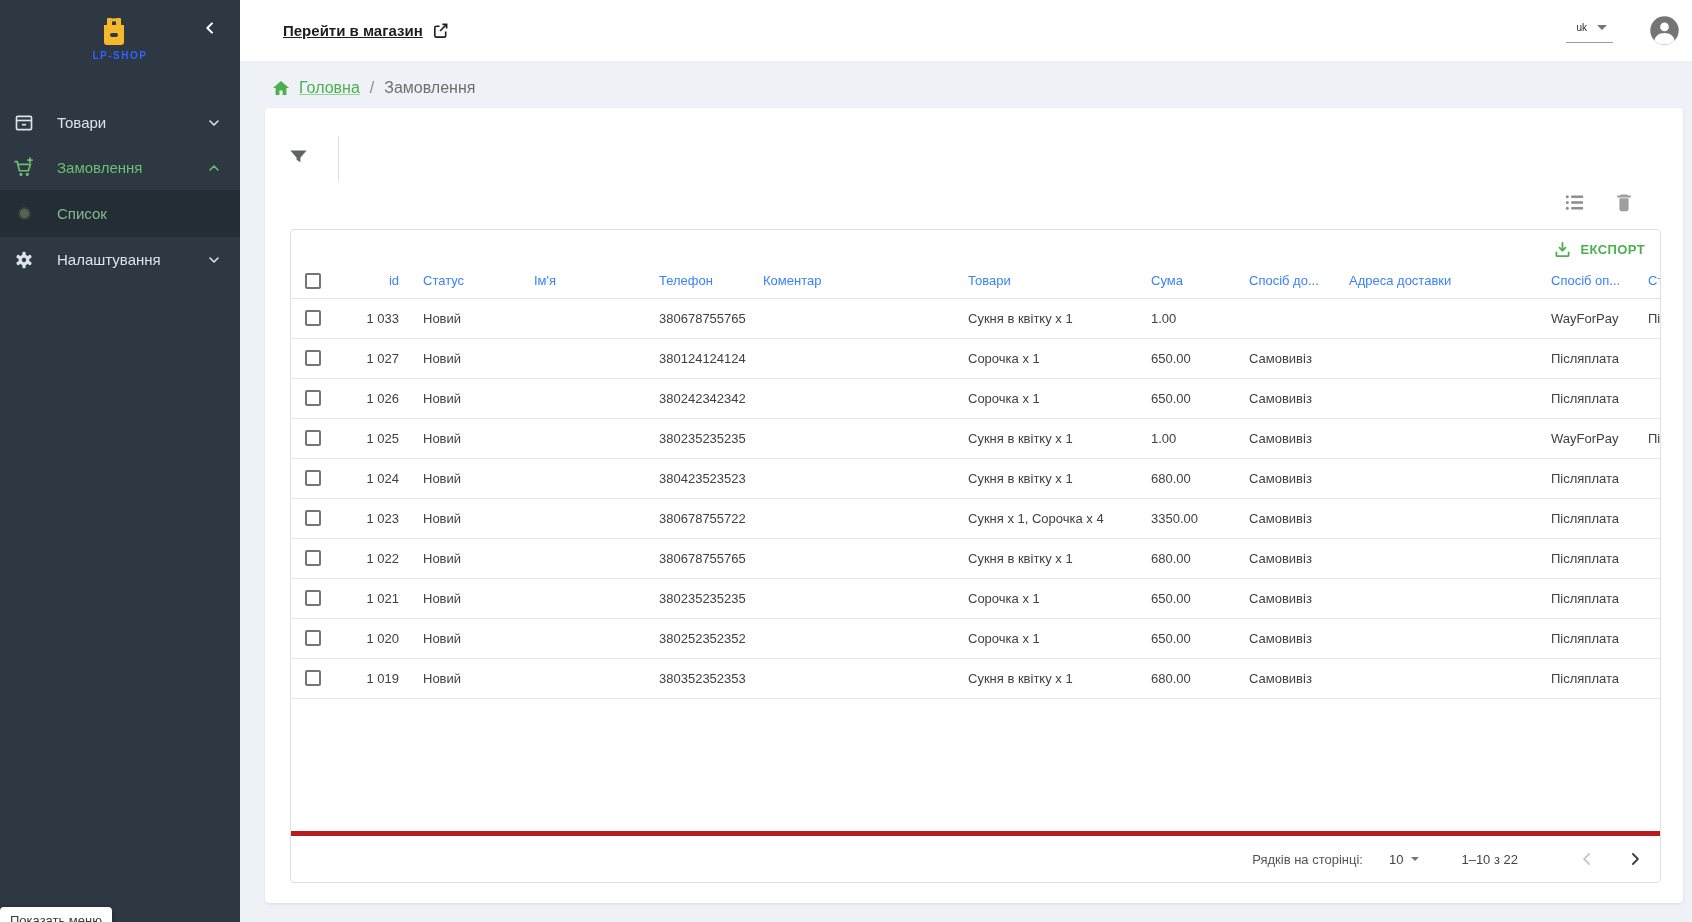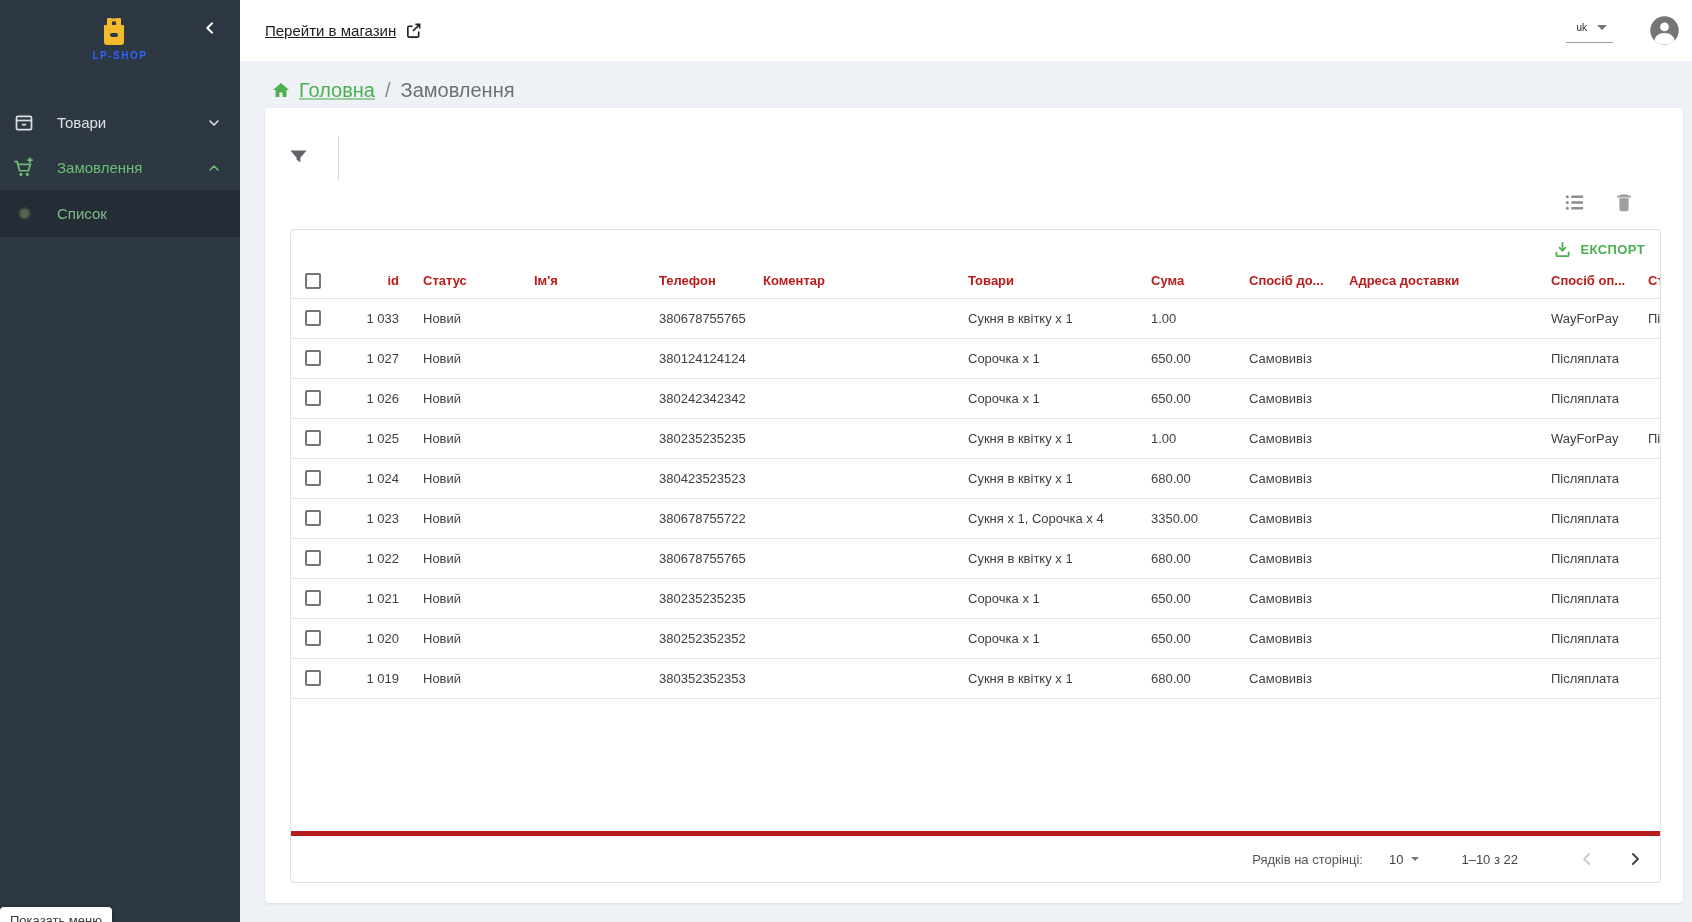--- a/index.html
+++ b/index.html
@@ -21,44 +21,44 @@
   .nav-item.sub .lbl { color:#80bd8b; }
   .nav-item.gap-top { margin-top:9px; }
   .chev { flex:none; }
   .dot-ico { width:9px; height:9px; border-radius:50%; border:2px solid #55654f; background:#55654f; box-shadow:0 0 0 2px rgba(85,101,79,.35); }
 
   
   .menu-tooltip { position:absolute; left:0; bottom:-12px; background:#fff; color:#3b3b3b; font-size:13px; padding:6px 10px; border-radius:4px; box-shadow:0 1px 4px rgba(0,0,0,.35); white-space:nowrap; z-index:50; }
 
   
   .topbar { position:absolute; left:240px; top:0; width:1452px; height:61px; background:#fff; display:flex; align-items:center; z-index:4; }
-  .shop-link { margin-left:25px; display:flex; align-items:flex-start; gap:9px; color:#1d1d1d; font-size:15px; font-weight:400; text-decoration:underline; cursor:pointer; }
+  .shop-link { margin-left:43px; display:flex; align-items:flex-start; gap:9px; color:#1d1d1d; font-size:15px; font-weight:700; text-decoration:underline; cursor:pointer; }
   .topbar-right { margin-left:auto; display:flex; align-items:center; gap:36px; padding-right:12px; }
   .lang-select { display:flex; align-items:center; gap:10px; font-size:10px; color:#2b2b2b; border-bottom:1px solid #9a9a9a; padding:4px 6px 9px 10px; cursor:pointer; }
   .caret-down { width:0; height:0; border-left:5px solid transparent; border-right:5px solid transparent; border-top:5px solid #757575; }
 
   
   .content { position:absolute; left:240px; top:61px; width:1452px; height:861px; background:#eef2f6; }
-  .breadcrumb { position:absolute; left:33px; top:18px; display:flex; align-items:center; gap:10px; font-size:20px; }
+  .breadcrumb { position:absolute; left:33px; top:18px; display:flex; align-items:center; gap:10px; font-size:16px; }
   .breadcrumb .home-link { color:#4caf50; text-decoration:underline; text-decoration-color:rgba(76,175,80,.55); cursor:pointer; }
   .breadcrumb .sep { color:#8a8a8a; }
   .breadcrumb .current { color:#6f6f6f; }
 
   .panel { position:absolute; left:25px; top:47px; width:1418px; height:795px; background:#fff; border-radius:4px; box-shadow:0 1px 3px rgba(0,0,0,.09); }
   .filter-btn { position:absolute; left:16px; top:32px; width:34px; height:34px; display:flex; align-items:center; justify-content:center; cursor:pointer; }
   .filter-divider { position:absolute; left:73px; top:28px; width:1px; height:45px; background:#dcdcdc; }
   .panel-tools { position:absolute; right:47px; top:82px; display:flex; gap:26px; }
   .tool-btn { width:24px; height:24px; cursor:pointer; display:flex; align-items:center; justify-content:center; }
 
   
   .card { position:absolute; left:25px; top:121px; width:1371px; height:654px; background:#fff; border:1px solid #e0e0e0; border-radius:4px; }
   .export-btn { position:absolute; top:7px; right:13px; display:flex; align-items:center; gap:9px; color:#4caf50; font-size:13px; font-weight:bold; letter-spacing:.4px; cursor:pointer; padding:4px 2px; }
   .table-wrap { position:absolute; left:0; top:33px; width:1369px; height:570px; overflow:hidden; }
   table { border-collapse:collapse; table-layout:fixed; width:1441px; font-size:13px; }
-  th { font-weight:bold; color:#b91c1c; text-align:left; height:35px; border-bottom:1px solid #e3e3e3; padding:0 0 0 16px; white-space:nowrap; overflow:hidden; }
+  th { font-weight:normal; color:#3b82f6; text-align:left; height:35px; border-bottom:1px solid #e3e3e3; padding:0 0 0 16px; white-space:nowrap; overflow:hidden; }
   td { color:#404040; height:40px; border-bottom:1px solid #e6e6e6; padding:0 0 0 16px; white-space:nowrap; overflow:hidden; }
   th.col-cb, td.col-cb { padding:0 0 0 14px; }
   th.col-id, td.col-id { text-align:right; padding:0 8px 0 0; }
   .cb { display:inline-block; width:16px; height:16px; border:2px solid #757575; border-radius:2px; background:#fff; cursor:pointer; vertical-align:middle; }
 
   .card-footer { position:absolute; left:0; bottom:0; width:1369px; height:51px; border-top:5px solid #b91c1c; display:flex; align-items:center; justify-content:flex-end; font-size:13px; color:#555; }
   .rpp-label { margin-right:26px; }
   .rpp-select { display:flex; align-items:center; gap:8px; cursor:pointer; margin-right:42px; color:#444; }
   .rpp-caret { width:0; height:0; border-left:4.5px solid transparent; border-right:4.5px solid transparent; border-top:4.5px solid #757575; }
   .range-label { margin-right:56px; color:#444; }
@@ -124,20 +124,39 @@
     </div>
 
     <div class="nav-item sub">
       <span class="ico">
           <span class="dot-ico"></span>
         </span>
       <span class="lbl">Список</span>
     </div>
 
 
+    <div class="nav-item">
+      <span class="ico">
+        <svg width="20" height="20" viewBox="0 0 24 24">
+          <g fill="#dde2e6">
+            <rect x="10" y="2" width="4" height="20" rx="1.5"></rect>
+            <rect x="10" y="2" width="4" height="20" rx="1.5" transform="rotate(60 12 12)"></rect>
+            <rect x="10" y="2" width="4" height="20" rx="1.5" transform="rotate(120 12 12)"></rect>
+            <circle cx="12" cy="12" r="6.5"></circle>
+          </g>
+          <circle cx="12" cy="12" r="2.6" fill="#2d3843"></circle>
+        </svg>
+      </span>
+      <span class="lbl">Налаштування</span>
+      <span class="chev">
+        <svg width="16" height="16" viewBox="0 0 24 24">
+            <polyline points="6 9 12 15 18 9" fill="none" stroke="#dde2e6" stroke-width="2.4" stroke-linecap="round" stroke-linejoin="round"></polyline>
+          </svg>
+      </span>
+    </div>
   </nav>
 
   <div class="menu-tooltip">Показать меню</div>
 </aside>
 
 <header class="topbar">
   <a class="shop-link">
     <span>Перейти в магазин</span>
     <span>
       <svg width="17" height="17" viewBox="0 0 18 18" fill="none" stroke="#1d1d1d" stroke-width="1.7">

